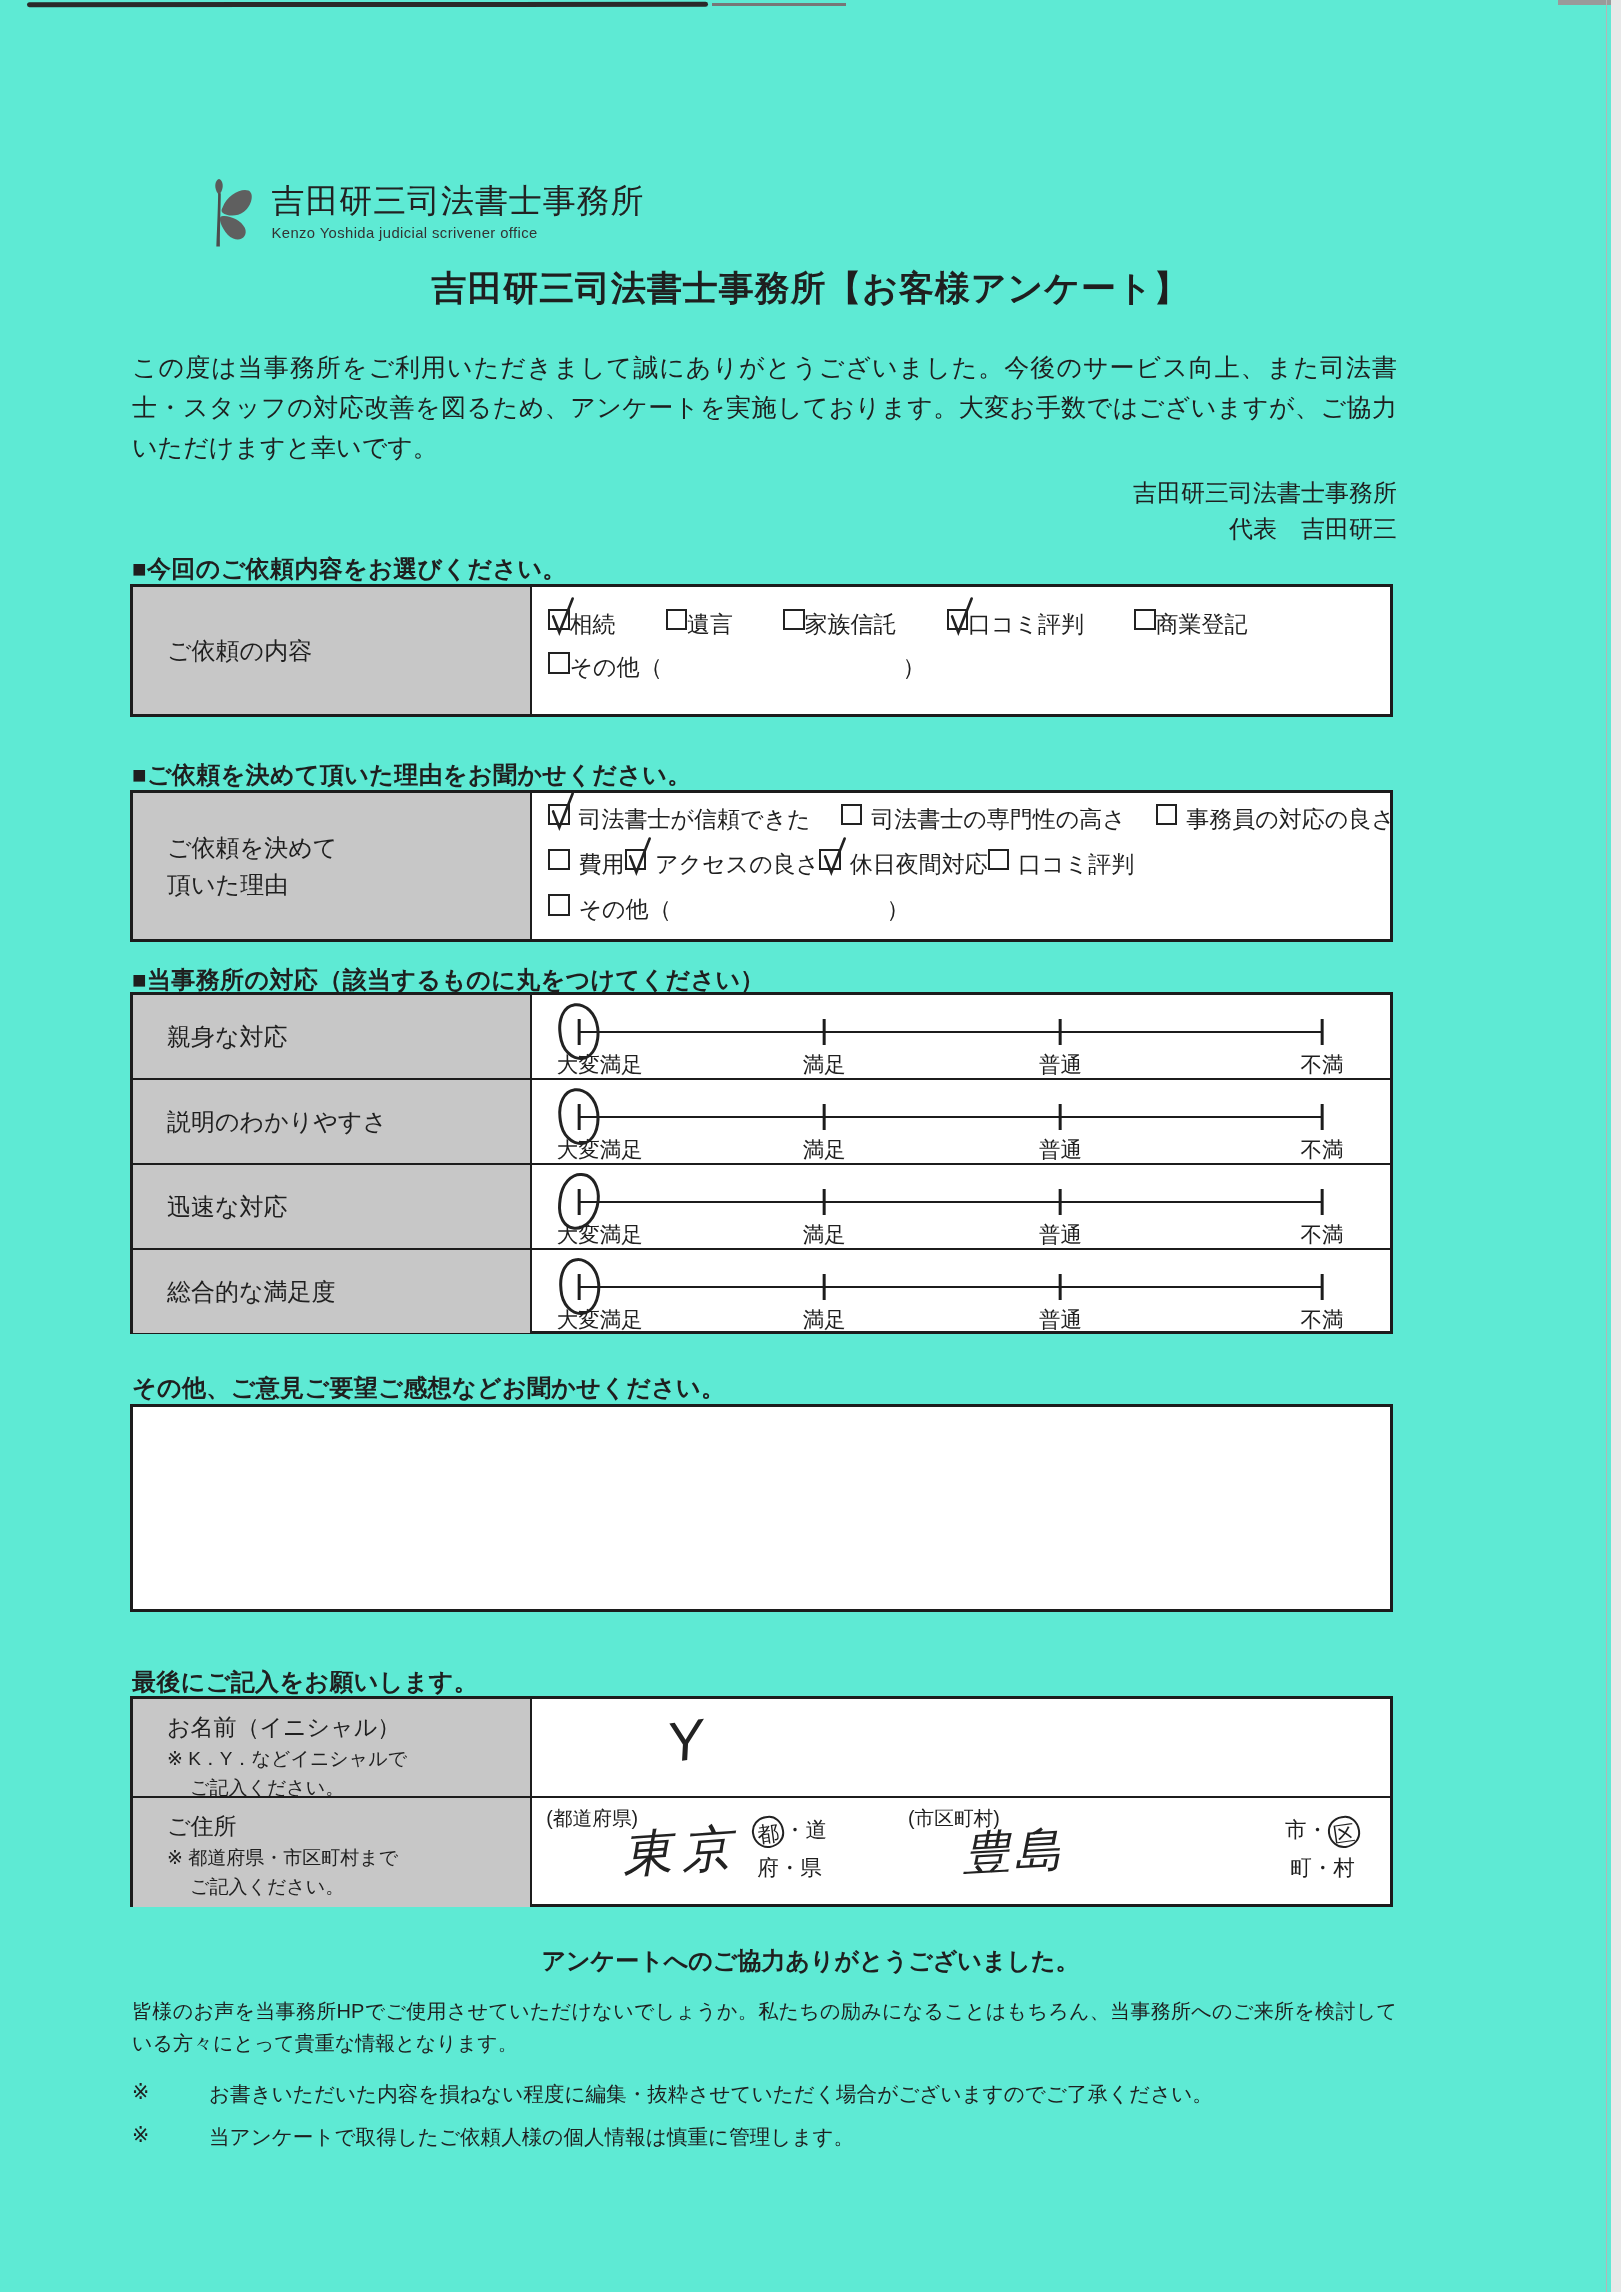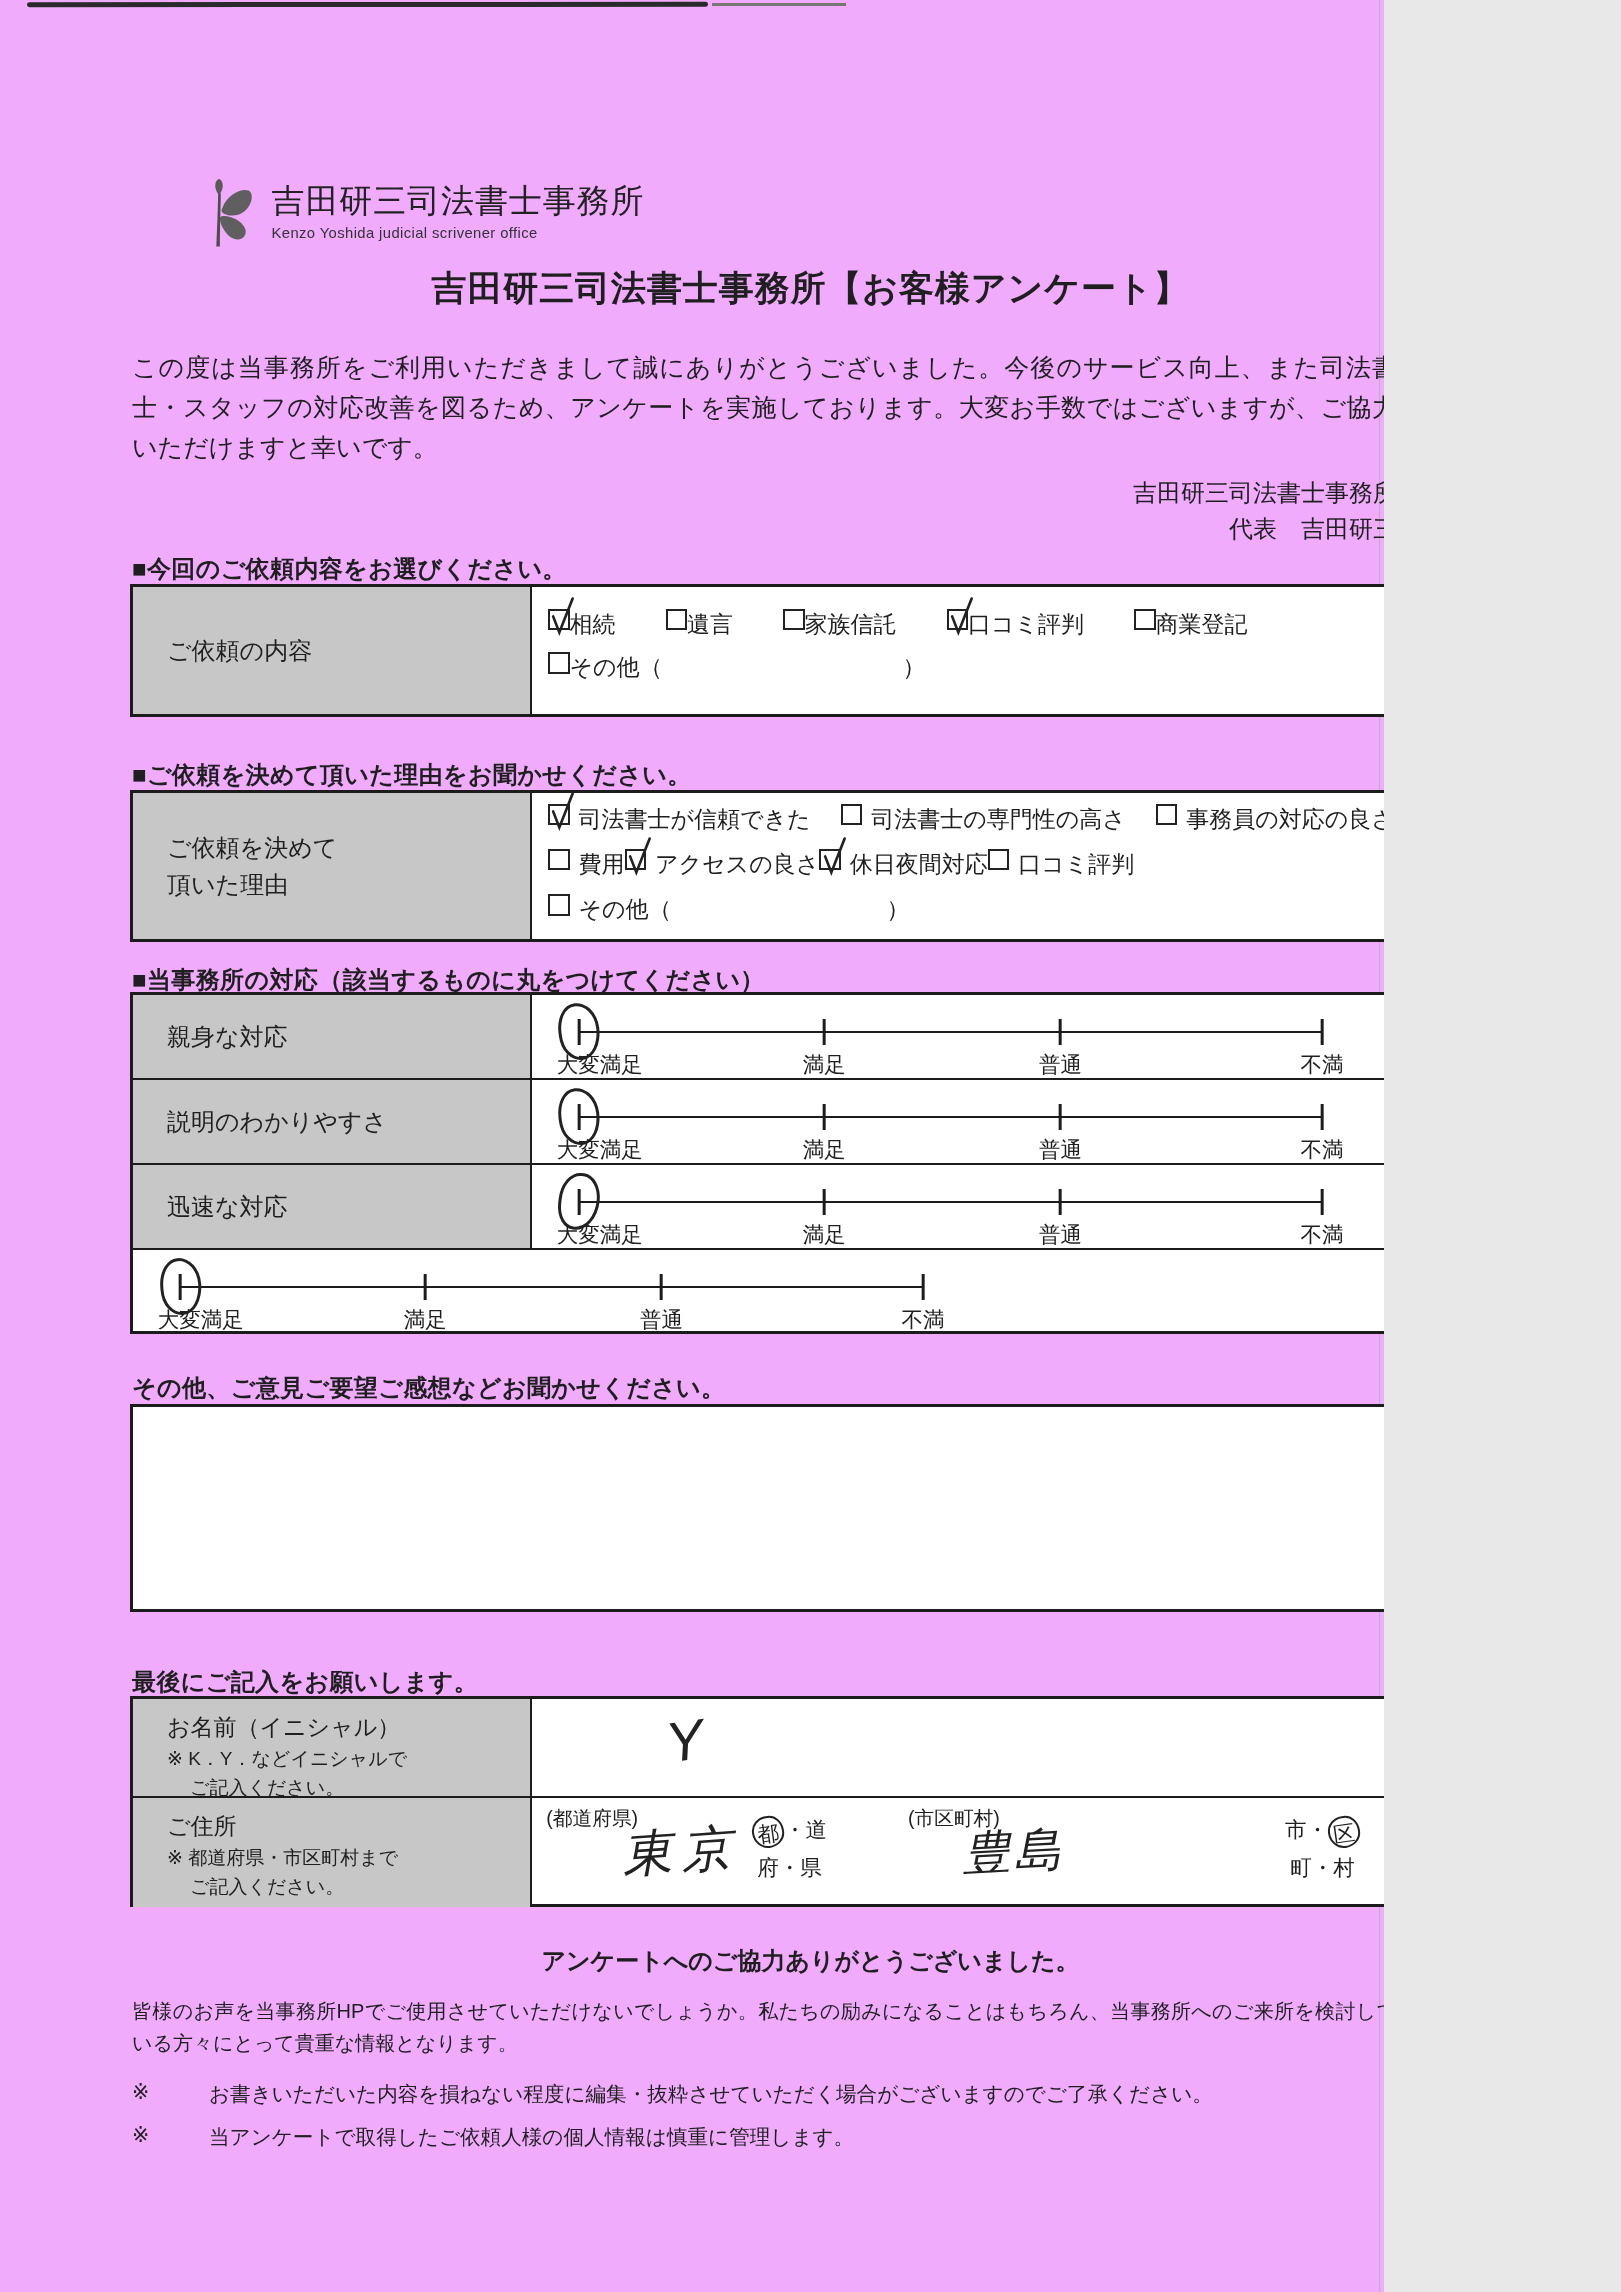--- a/index.html
+++ b/index.html
@@ -1,17 +1,17 @@
 <!DOCTYPE html>
 <html style="font-size:14.3px"><head>
 <meta charset="utf-8">
 <style>
   html,body{margin:0;padding:0;background:#e8e8e8;}
   .page{
-    position:relative; width:1384px; height:2293px; background:#f0abfc;
+    position:relative; width:1611px; height:2293px; background:#5eead4;
     font-family:"Liberation Sans","DejaVu Sans",sans-serif; color:#1f1f1f;
     overflow:hidden;
   }
   .edge-line{position:absolute; top:0; right:3.6px; width:1.8px; height:2293px; background:#b5b5b5;}
   .scan-bar1{position:absolute; left:27px; top:1.8px; width:681px; height:5.4px; background:#2a2a2a; border-radius:2.7px; transform:skewY(-0.05deg);}
   .scan-bar2{position:absolute; left:712px; top:2.7px; width:134px; height:3.6px; background:#777;}
   .scan-bar3{position:absolute; left:1558px; top:0px; width:59px; height:4.5px; background:#9a9a9a;}
 
   
   .logo{position:absolute; left:195px; top:177px; display:flex;}
@@ -277,20 +277,23 @@
           <div class="circle-mark" style="left:0%;"></div>
           <div class="slabel first" style="left:0%;">大変満足</div>
           <div class="slabel" style="left:33%;">満足</div>
           <div class="slabel" style="left:64.8%;">普通</div>
           <div class="slabel" style="left:100%;">不満</div>
         </div>
       </div>
     </div>
 
     <div class="rate-row">
+      <div class="cell-label">
+          <span>総合的な満足度</span>
+        </div>
       <div class="cell-value">
         <div class="scale">
           <div class="line"></div>
           <div class="tick" style="left:0%;"></div>
           <div class="tick" style="left:33%;"></div>
           <div class="tick" style="left:64.8%;"></div>
           <div class="tick" style="left:100%;"></div>
           <div class="circle-mark" style="left:0%;"></div>
           <div class="slabel first" style="left:0%;">大変満足</div>
           <div class="slabel" style="left:33%;">満足</div>

